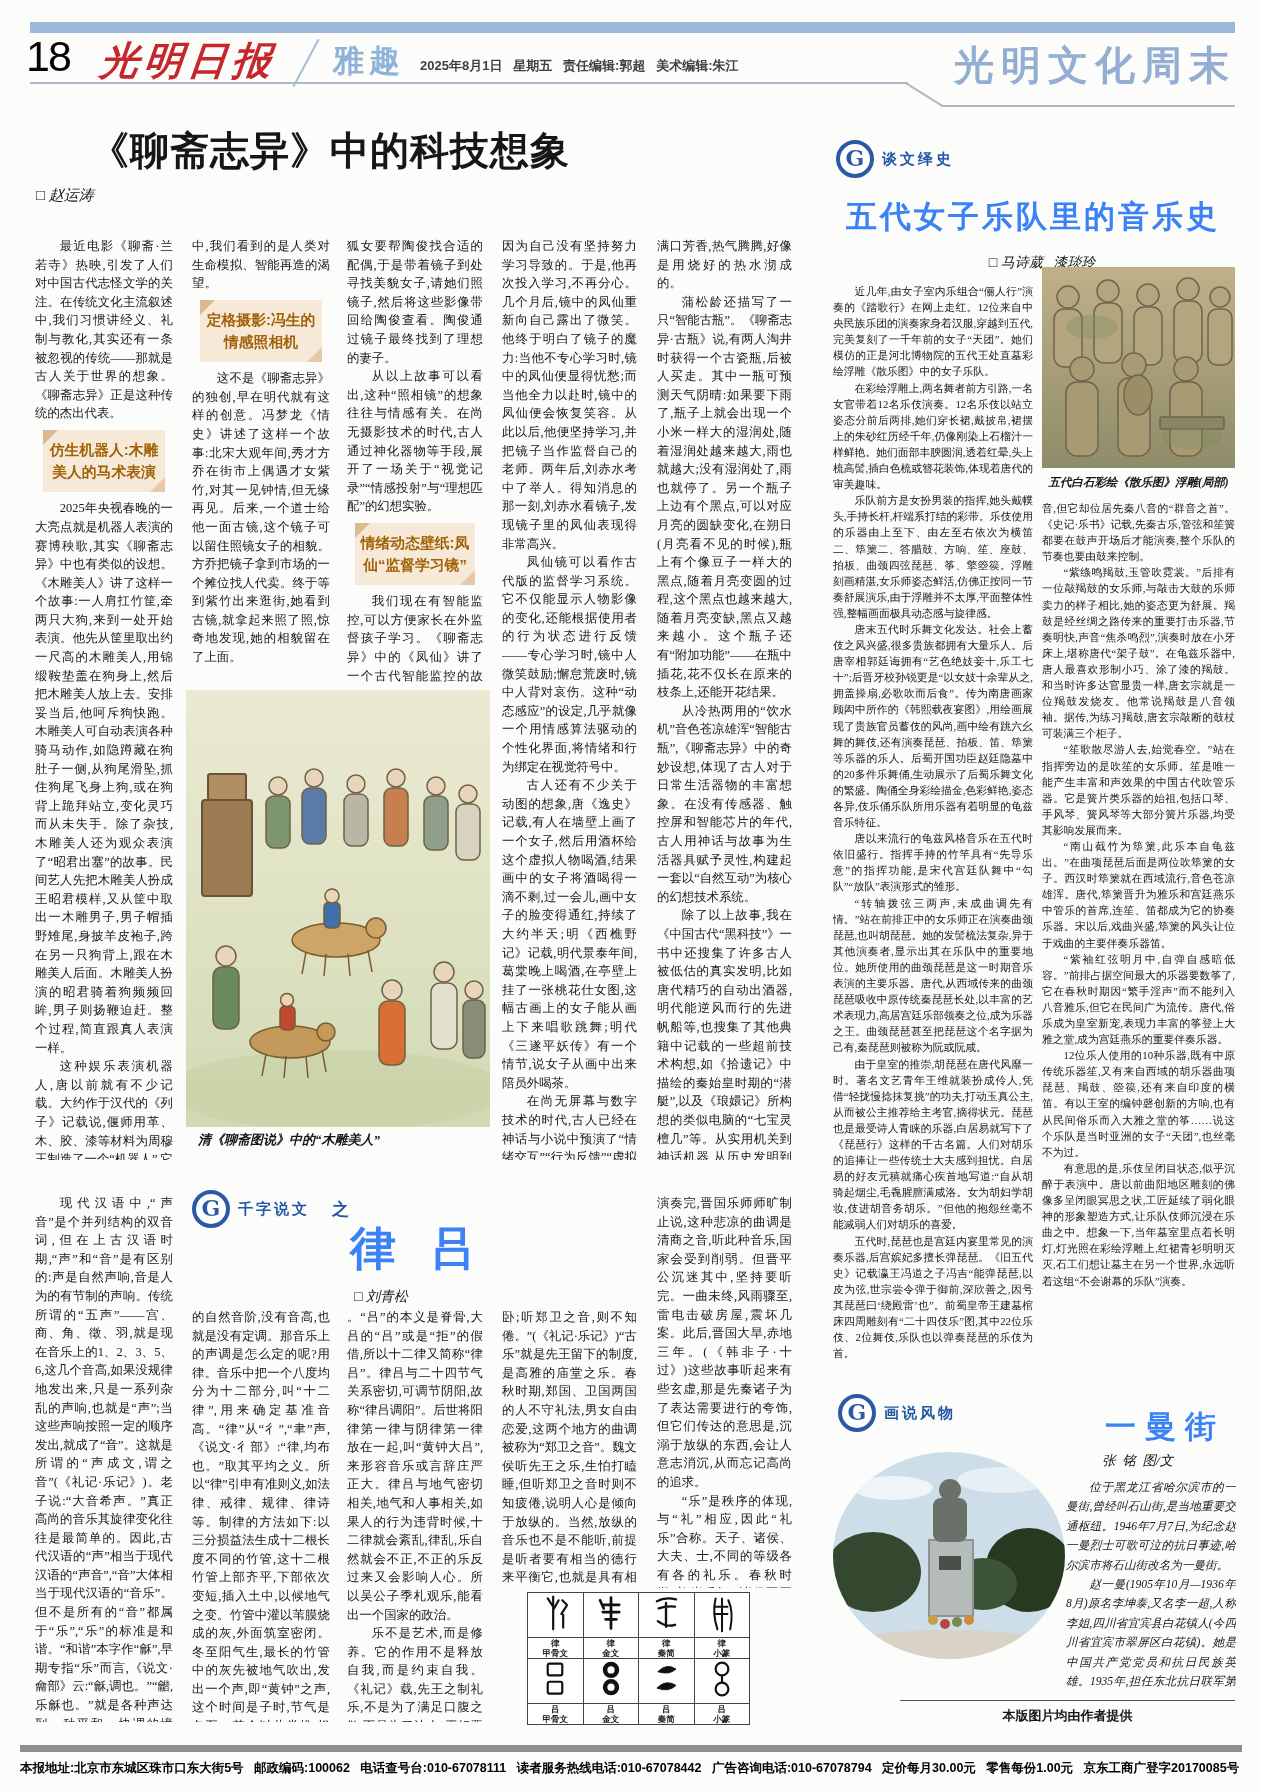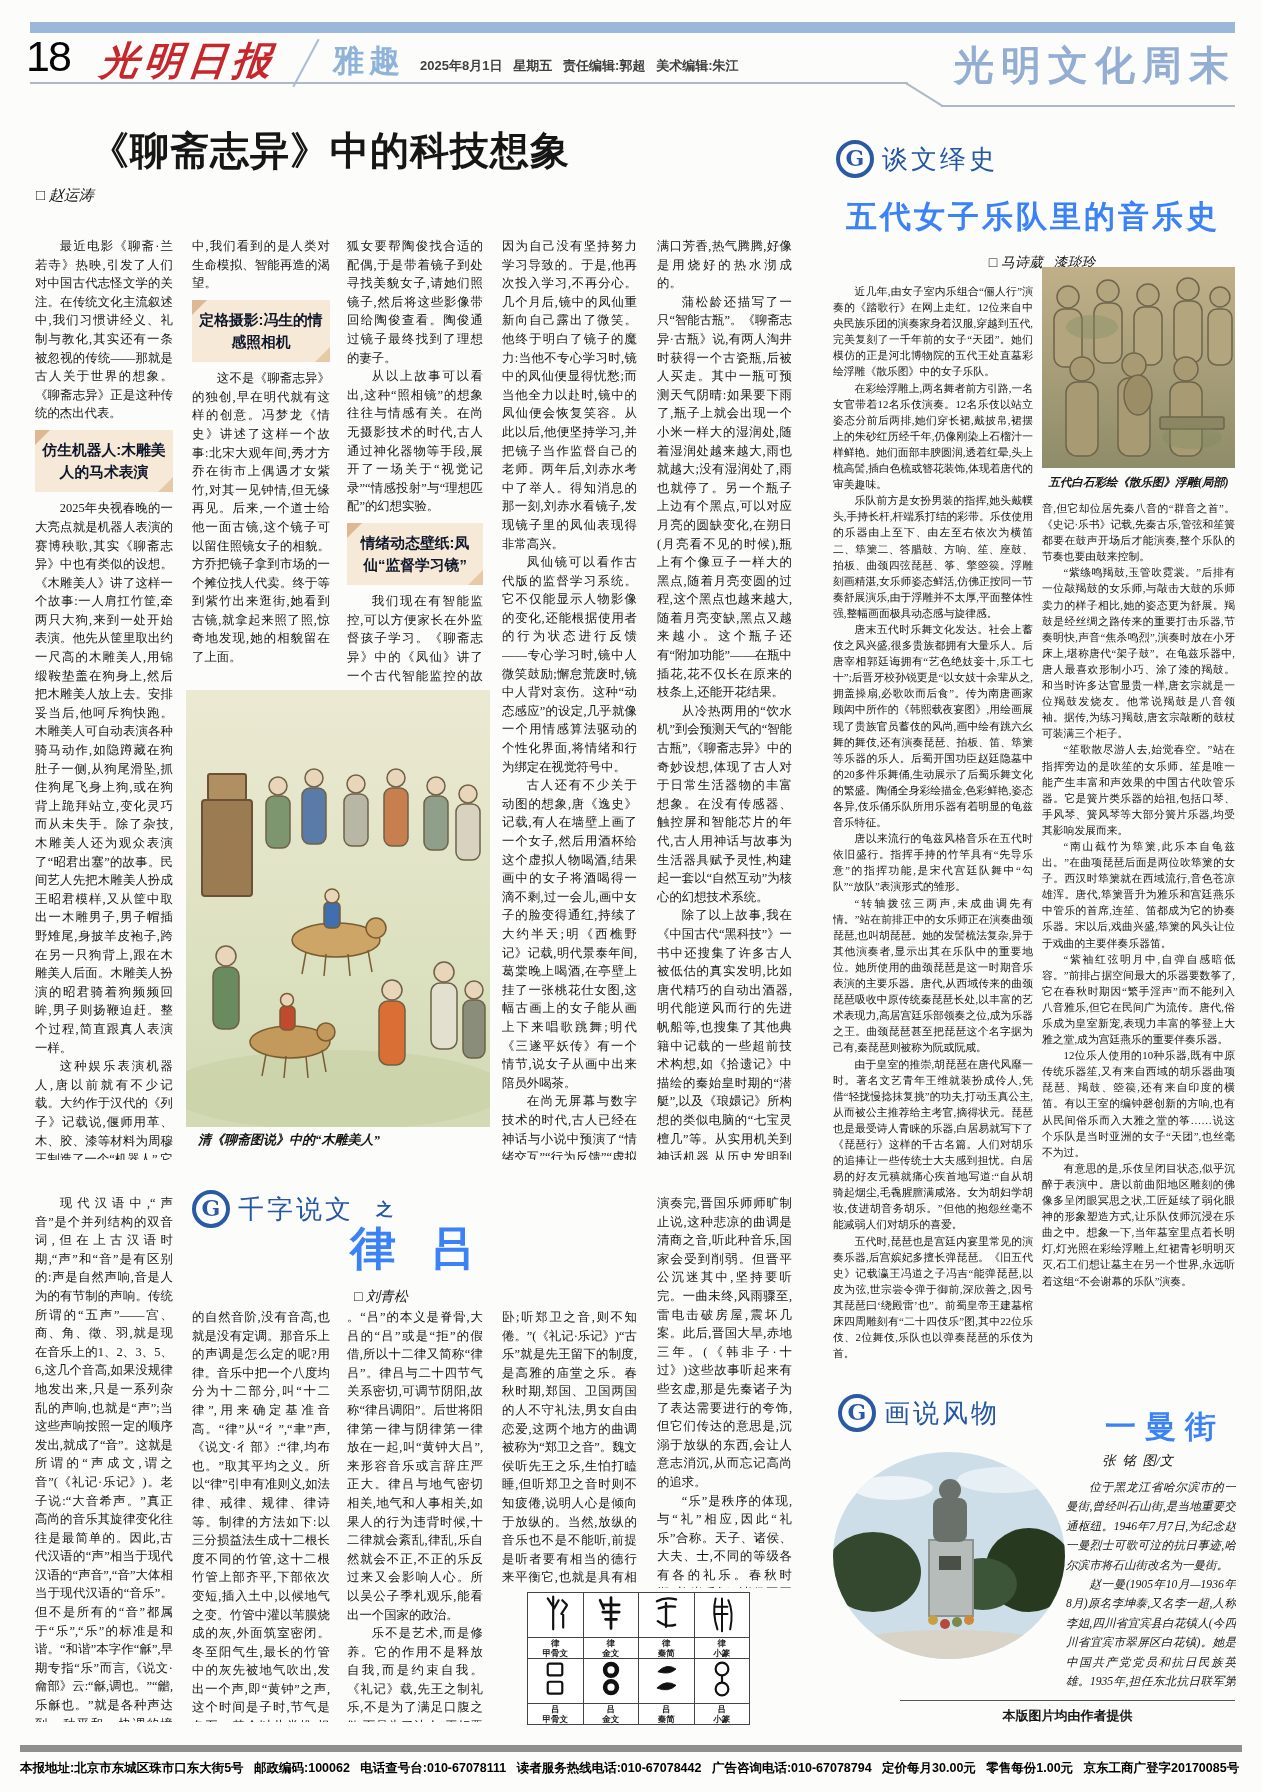--- a/index.html
+++ b/index.html
@@ -10,36 +10,36 @@
   .kaiti{font-style:italic;}
   .keep-sp{white-space:pre;}
   
   .ncol{position:absolute;overflow:hidden;text-align:justify;font-size:12.4px;line-height:18.6px;}
   .ncol p{margin:0;}
   .para{text-indent:2em;}
   .para.p0{text-indent:0;}
   .smallcol{font-size:10.8px;line-height:16.1px;}
   .kcol{font-style:italic;font-size:11.6px;line-height:19.4px;}
   
-  .subbox{position:relative;background:#f6e9d8;margin:7px 0;padding:9px 4px;
+  .subbox{position:relative;background:#f6e9d8;margin:7px 8px;padding:9px 4px;
           font-family:"Liberation Sans",sans-serif;font-weight:bold;font-size:14.8px;
-          line-height:1.5;color:#0f172a;text-align:center;text-indent:0;}
+          line-height:1.5;color:#a16207;text-align:center;text-indent:0;}
   .subbox::before{content:"";position:absolute;left:0;top:0;
           border-top:15px solid #dbb democratic;}
   .subbox::before{content:"";position:absolute;left:0;top:0;
           border-top:15px solid #dcb893;border-right:15px solid transparent;}
   .subbox::after{content:"";position:absolute;right:0;bottom:0;
           border-bottom:15px solid #e6c9a6;border-left:15px solid transparent;}
   
   .badge{position:absolute;display:flex;align-items:center;gap:8px;}
   .glogo{display:inline-block;width:30px;height:30px;border-radius:50%;
          border:4px solid #2b5aa4;color:#2b5aa4;font-family:"DejaVu Serif",serif;
          font-weight:bold;font-size:22px;line-height:28px;text-align:center;background:#fff;}
-  .badge .btxt{font-family:"Liberation Sans",sans-serif;font-weight:normal;
-         font-size:26px;color:#2456a4;letter-spacing:3px;}
+  .badge .btxt{font-family:"Liberation Sans",sans-serif;font-weight:bold;
+         font-size:15px;color:#2456a4;letter-spacing:3px;}
   .badge .bsuffix{font-family:"Liberation Sans",sans-serif;font-weight:bold;
          font-size:17px;color:#2456a4;margin-left:14px;}
   
   .callig{font-family:"DejaVu Serif","Liberation Serif",serif;font-weight:bold;color:#3b82f6;}
   
   #topbar{left:30px;top:22px;width:1205px;height:11px;background:#9cb7d8;}
   #pageno{left:26px;top:32px;font-size:43px;letter-spacing:-2px;color:#050505;
           font-family:"Liberation Sans",sans-serif;}
   #masthead{left:100px;top:34px;font-family:"DejaVu Serif",serif;font-style:italic;
           font-weight:bold;font-size:39px;color:#c5272d;letter-spacing:5px;transform:skewX(-6deg);}
@@ -101,21 +101,21 @@
   </div>
 <div class="ncol" style="left:502px;top:237px;width:135px;height:923px;">
     <p class="para p0">因为自己没有坚持努力学习导致的。于是,他再次投入学习,不再分心。几个月后,镜中的凤仙重新向自己露出了微笑。他终于明白了镜子的魔力:当他不专心学习时,镜中的凤仙便显得忧愁;而当他全力以赴时,镜中的凤仙便会恢复笑容。从此以后,他便坚持学习,并把镜子当作监督自己的老师。两年后,刘赤水考中了举人。得知消息的那一刻,刘赤水看镜子,发现镜子里的凤仙表现得非常高兴。</p>
     <p class="para">凤仙镜可以看作古代版的监督学习系统。它不仅能显示人物影像的变化,还能根据使用者的行为状态进行反馈——专心学习时,镜中人微笑鼓励;懈怠荒废时,镜中人背对哀伤。这种“动态感应”的设定,几乎就像一个用情感算法驱动的个性化界面,将情绪和行为绑定在视觉符号中。</p>
     <p class="para">古人还有不少关于动图的想象,唐《逸史》记载,有人在墙壁上画了一个女子,然后用酒杯给这个虚拟人物喝酒,结果画中的女子将酒喝得一滴不剩,过一会儿,画中女子的脸变得通红,持续了大约半天;明《西樵野记》记载,明代景泰年间,葛棠晚上喝酒,在亭壁上挂了一张桃花仕女图,这幅古画上的女子能从画上下来唱歌跳舞;明代《三遂平妖传》有一个情节,说女子从画中出来陪员外喝茶。</p>
     <p class="para">在尚无屏幕与数字技术的时代,古人已经在神话与小说中预演了“情绪交互”“行为反馈”“虚拟陪伴”等技术概念的雏形。</p>
   </div>
 <div class="ncol" style="left:657px;top:237px;width:135px;height:923px;">
     <p class="para p0">满口芳香,热气腾腾,好像是用烧好的热水沏成的。</p>
     <p class="para">蒲松龄还描写了一只“智能古瓶”。《聊斋志异·古瓶》说,有两人淘井时获得一个古瓷瓶,后被人买走。其中一瓶可预测天气阴晴:如果要下雨了,瓶子上就会出现一个小米一样大的湿润处,随着湿润处越来越大,雨也就越大;没有湿润处了,雨也就停了。另一个瓶子上边有个黑点,可以对应月亮的圆缺变化,在朔日(月亮看不见的时候),瓶上有个像豆子一样大的黑点,随着月亮变圆的过程,这个黑点也越来越大,随着月亮变缺,黑点又越来越小。这个瓶子还有“附加功能”——在瓶中插花,花不仅长在原来的枝条上,还能开花结果。</p>
-    <p class="para">从冷热两用的“饮水机”到会预测天气的“智能古瓶”,《聊斋志异》中的奇妙设想,体现了古人对于日常生活器物的丰富想象。在没有传感器、触控屏和智能芯片的年代,古人用神话与故事为生活器具赋予灵性,构建起一套以“自然互动”为核心的幻想技术系统。</p>
+    <p class="para">从冷热两用的“饮水机”音色苍凉雄浑“智能古瓶”,《聊斋志异》中的奇妙设想,体现了古人对于日常生活器物的丰富想象。在没有传感器、触控屏和智能芯片的年代,古人用神话与故事为生活器具赋予灵性,构建起一套以“自然互动”为核心的幻想技术系统。</p>
     <p class="para">除了以上故事,我在《中国古代“黑科技”》一书中还搜集了许多古人被低估的真实发明,比如唐代精巧的自动出酒器,明代能逆风而行的先进帆船等,也搜集了其他典籍中记载的一些超前技术构想,如《拾遗记》中描绘的秦始皇时期的“潜艇”,以及《琅嬛记》所构想的类似电脑的“七宝灵檀几”等。从实用机关到神话机器,从历史发明到未来预演,这本书以“技术史”与“幻想学”的双重视角,重新发现古代中国人的想象力与创造力。</p>
   </div>
 
 <figure class="abs" style="left:186px;top:690px;width:304px;height:437px;">
   <svg width="304" height="437" viewBox="0 0 304 437">
     <defs>
       <linearGradient id="pg" x1="0" y1="0" x2="0" y2="1">
         <stop offset="0" stop-color="#ece9d2"></stop>
           <stop offset="0.5" stop-color="#dfe3c4"></stop>
           <stop offset="1" stop-color="#d2d9b4"></stop>

